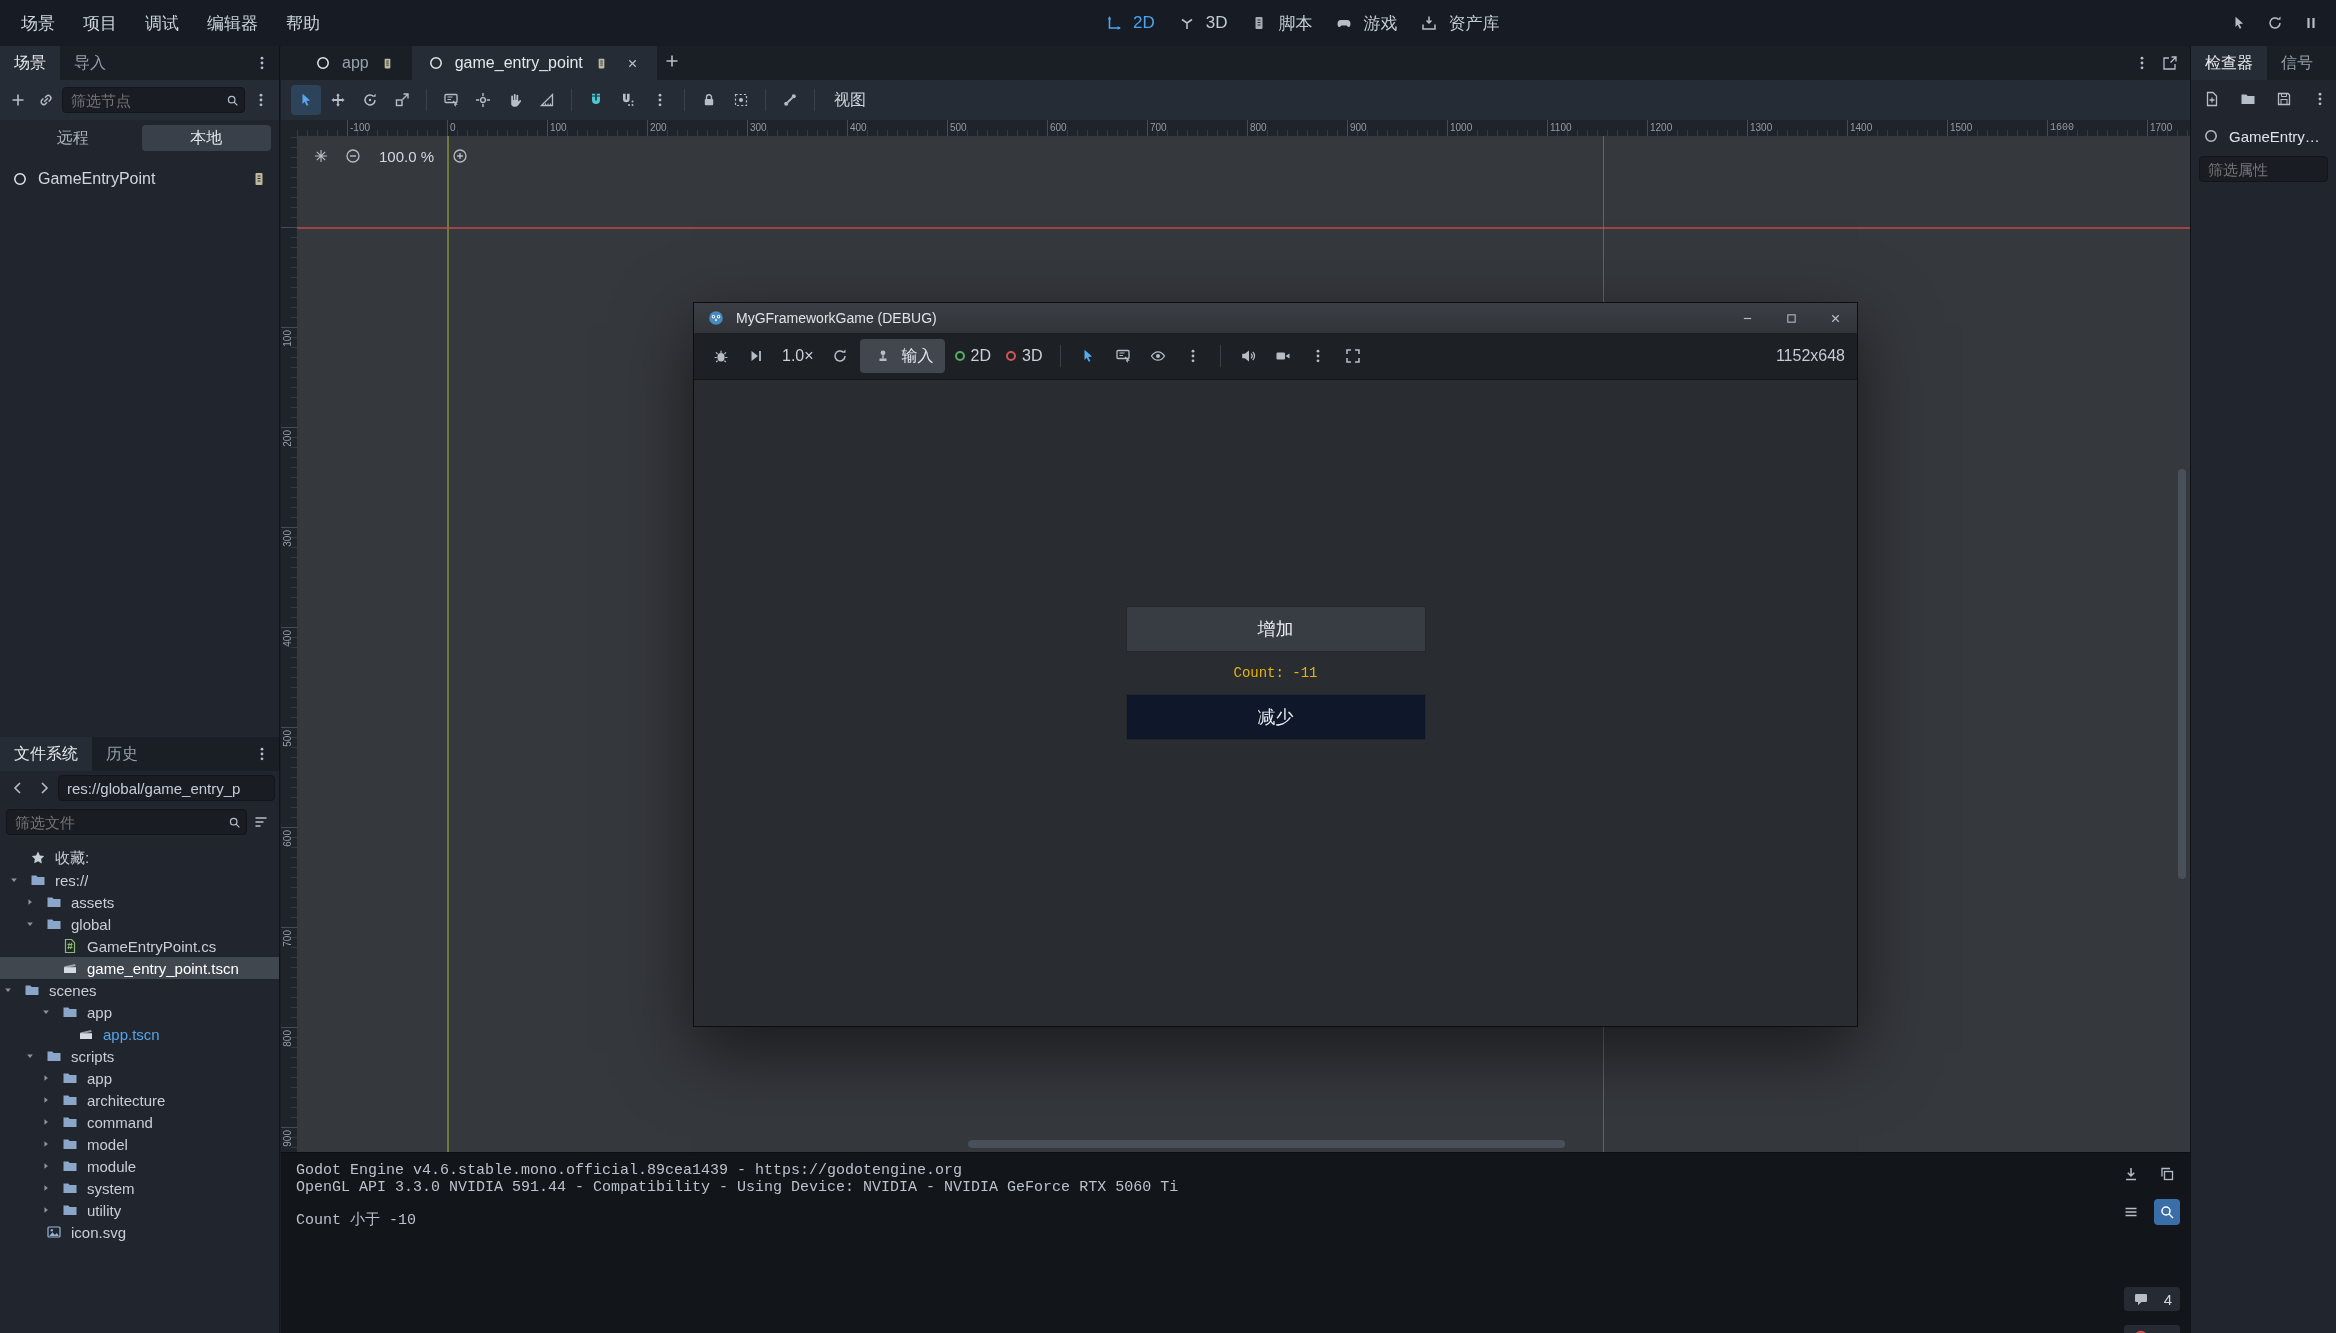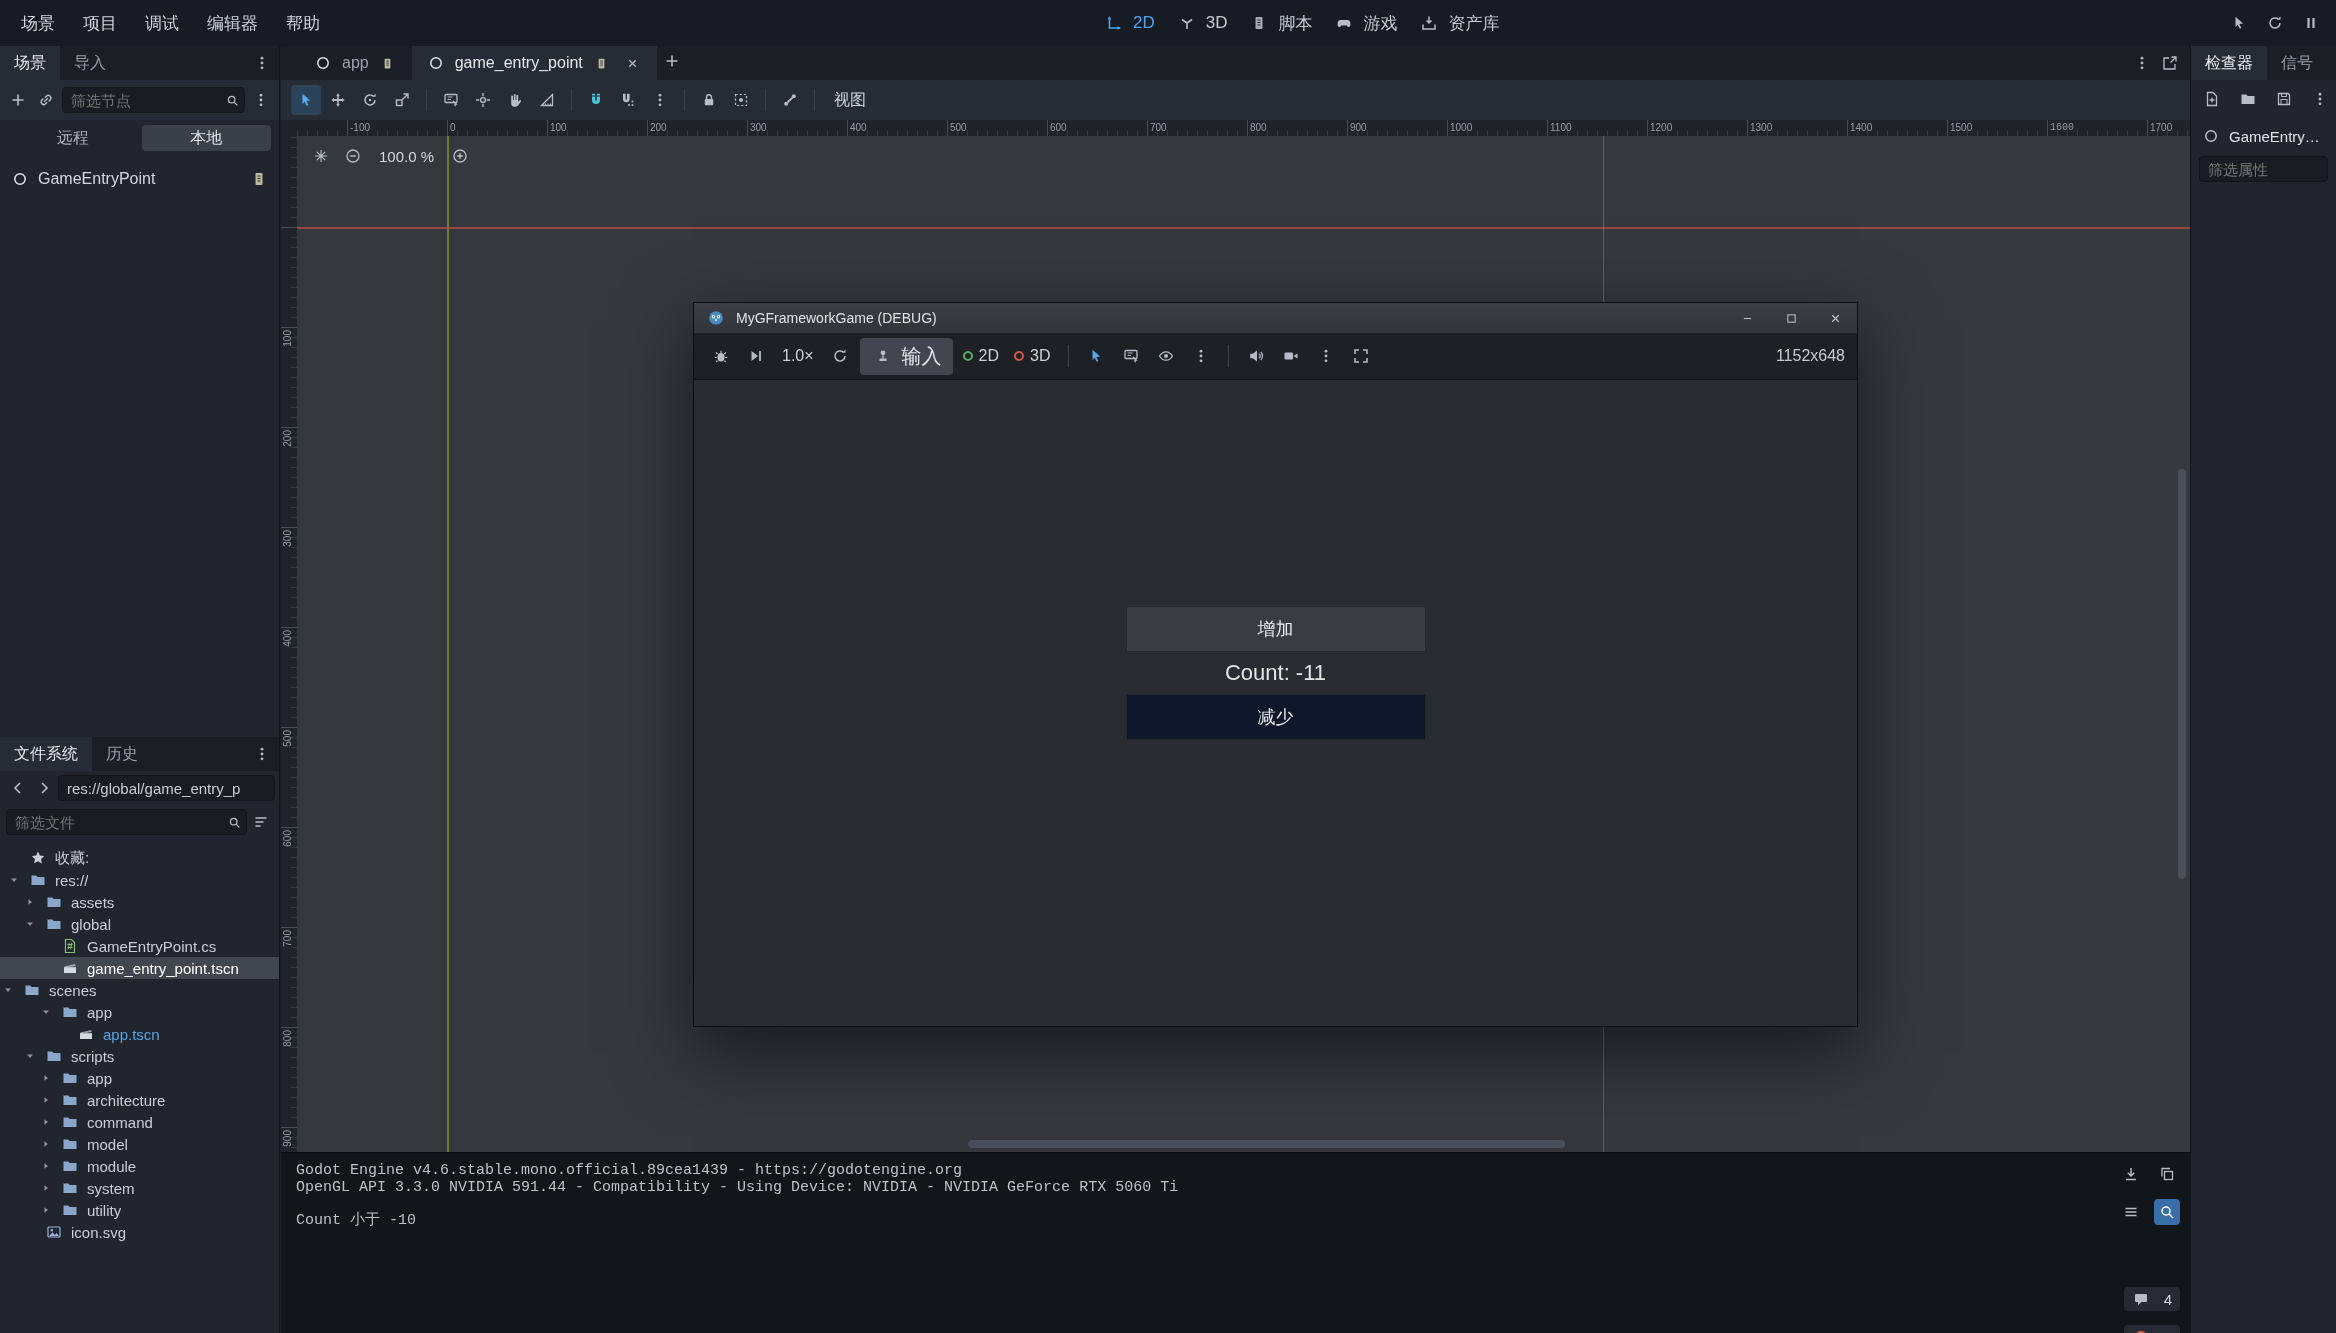--- a/index.html
+++ b/index.html
@@ -106,30 +106,30 @@
 
   
   #game-window{position:absolute;left:693px;top:302px;width:1165px;height:725px;background:#292c30;border:1px solid #0b0d10;
                box-shadow:0 24px 70px rgba(0,0,0,.55);z-index:60;box-sizing:border-box;}
   #gw-titlebar{height:30px;background:linear-gradient(180deg,#3b3e44,#313439);display:flex;align-items:center;padding-left:10px;gap:8px;}
   #gw-title{font-size:14px;color:#dfe3e8;}
   #gw-winbtns{margin-left:auto;display:flex;height:100%;}
   .wbtn{width:44px;height:100%;display:flex;align-items:center;justify-content:center;color:#cfd3d9;}
   #gw-toolbar{height:46px;background:#1d2126;display:flex;align-items:center;gap:5px;padding:0 12px;border-bottom:1px solid #121518;}
   .gw-text{font-size:16px;color:#ccd1d8;padding:0 6px;}
-  .gw-input-btn{display:flex;gap:7px;align-items:center;border-radius:4px;padding:5px 11px;font-size:20px;color:#e2e6ea;}
+  .gw-input-btn{display:flex;gap:7px;align-items:center;border-radius:4px;padding:5px 11px;font-size:16px;color:#e2e6ea;}
   .gw-input-btn.on{background:#42474f;}
   .gw-mode{display:flex;gap:6px;align-items:center;font-size:16px;color:#ccd1d8;padding:0 5px;}
   .ring{width:10px;height:10px;border-radius:50%;border:2.5px solid #888;box-sizing:border-box;}
   .gw-res{margin-left:auto;font-size:16px;color:#c6cbd2;}
   #gw-content{position:relative;height:649px;display:flex;flex-direction:column;align-items:center;padding-top:226px;box-sizing:border-box;}
   .gbtn{width:300px;height:46px;background:#383c43;border:1px solid #24272b;display:flex;align-items:center;justify-content:center;
         font-size:18px;color:#e7eaee;box-sizing:border-box;}
   .gbtn.secondary{background:#0f172a;}
-  #gw-count{height:30px;display:flex;align-items:center;margin:6px 0;font-size:22px;color:#e5e5e5;}
+  #gw-count{height:30px;display:flex;align-items:center;margin:6px 0;font-size:14px;color:#eab308;font-family:Liberation Mono, monospace;}
 </style>
 </head>
 <body>
 
 <div id="root">
 
   <div id="topbar">
     <div id="menus">
         <div class="menu-item">场景</div>
         <div class="menu-item">项目</div>

